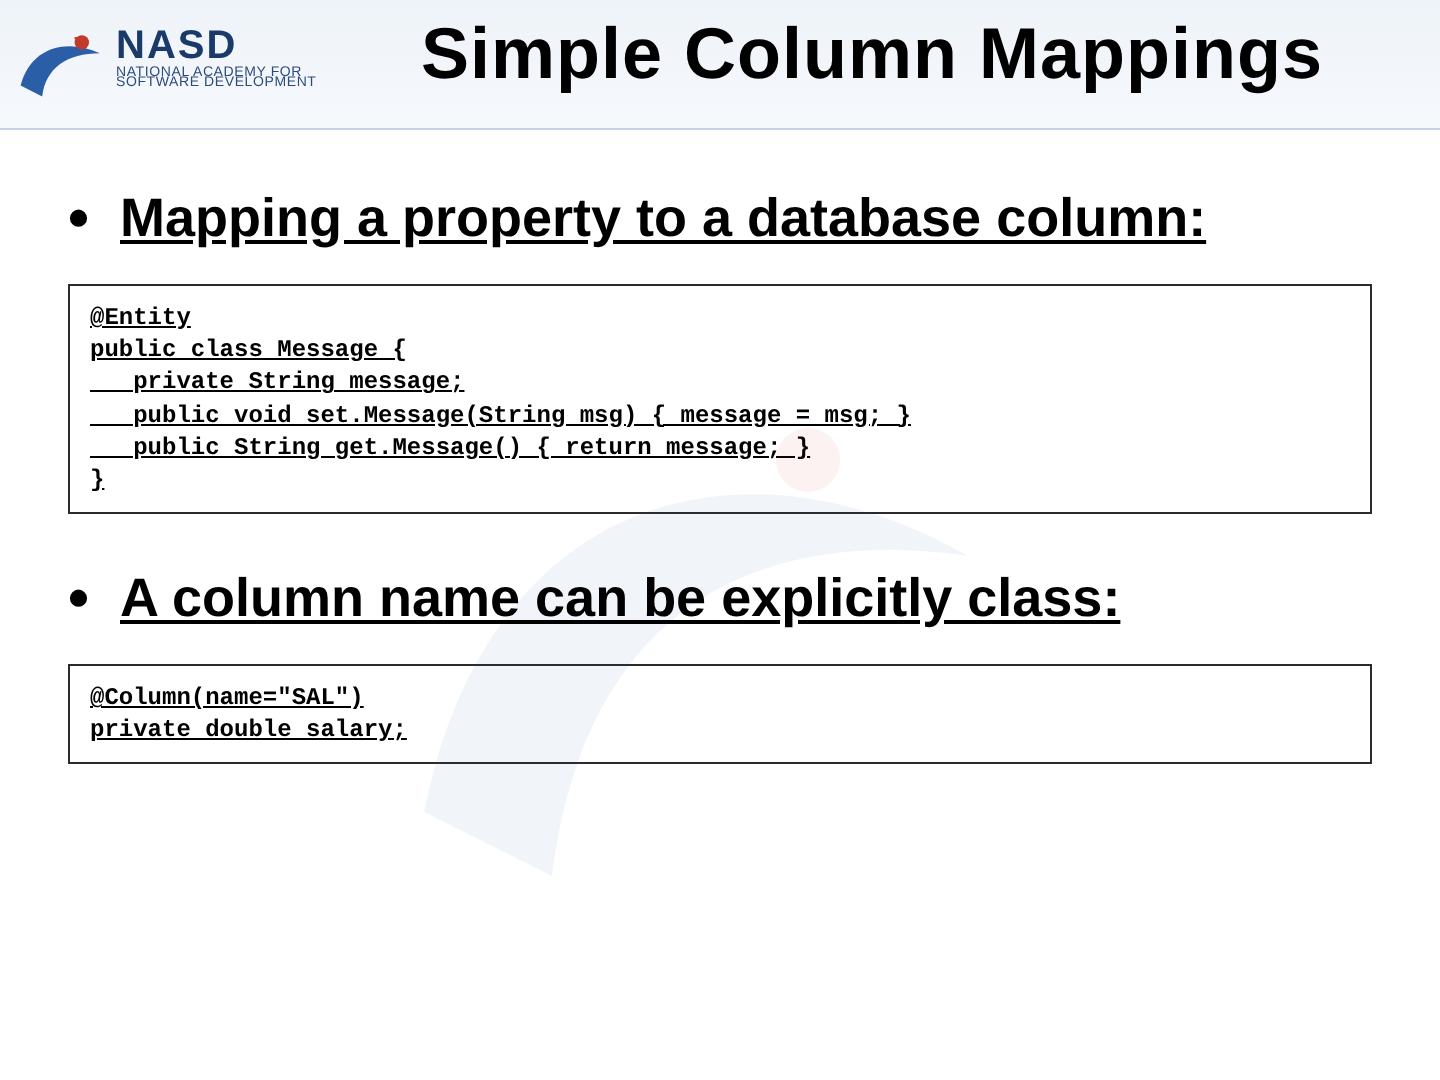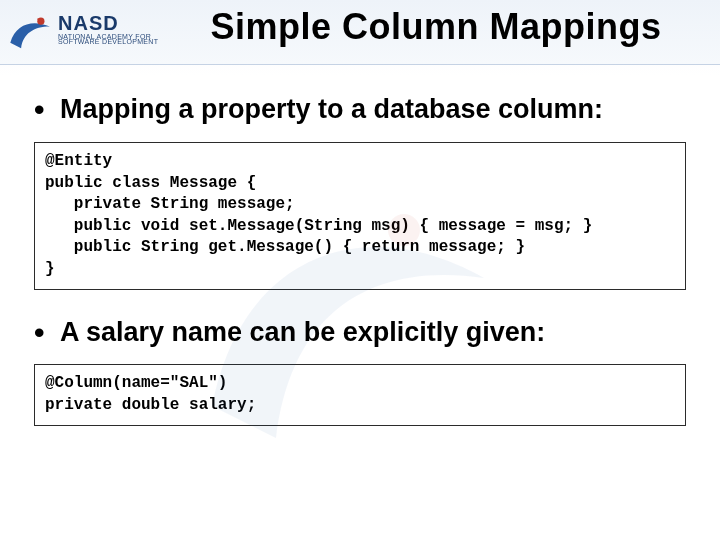--- a/index.html
+++ b/index.html
@@ -10,20 +10,21 @@
     background: #ffffff;
     font-family: Arial, Helvetica, sans-serif;
     color: #000;
     overflow: hidden;
   }
   .slide {
     position: relative;
     width: 720px;
     height: 540px;
     background: linear-gradient(to bottom, #f4f7fb 0%, #ffffff 14%, #ffffff 100%);
+    text-decoration: underline;
   }
   .header {
     position: relative;
     height: 64px;
     border-bottom: 1px solid rgba(120,150,190,0.35);
     background: linear-gradient(to bottom, #eef3f9 0%, #f6f9fc 100%);
   }
   .logo {
     position: absolute;
     left: 8px;
@@ -90,21 +91,21 @@
     top: 0;
     font-size: 30px;
     line-height: 1.1;
   }
   .codebox {
     margin: 14px 0 26px 0;
     border: 1px solid #2b2b2b;
     background: rgba(255,255,255,0.92);
     padding: 8px 10px;
     font-family: "Courier New", Courier, monospace;
-    font-size: 16px;
+    font-size: 12px;
     font-weight: 700;
     line-height: 1.35;
     white-space: pre;
     overflow: hidden;
   }
   .watermark {
     position: absolute;
     left: 160px;
     top: 150px;
     width: 360px;
@@ -146,20 +147,20 @@
     </ul>
 
     <div class="codebox">@Entity
 public class Message {
    private String message;
    public void set.Message(String msg) { message = msg; }
    public String get.Message() { return message; }
 }</div>
 
     <ul class="bullets">
-      <li>A salary name can be explicitly given:</li>
+      <li>A column name can be explicitly class:</li>
     </ul>
 
     <div class="codebox">@Column(name="SAL")
 private double salary;</div>
 
   </div>
 </div>
 
 </body></html>

